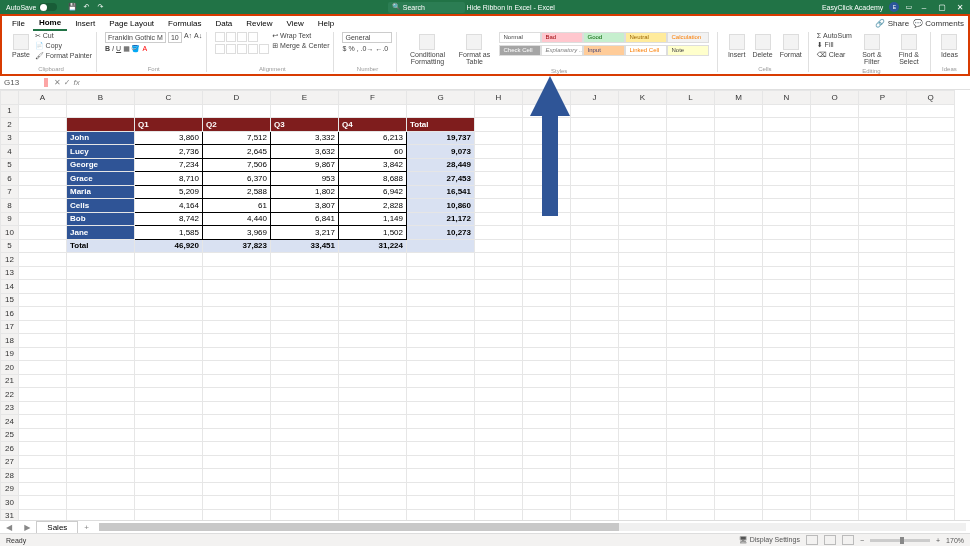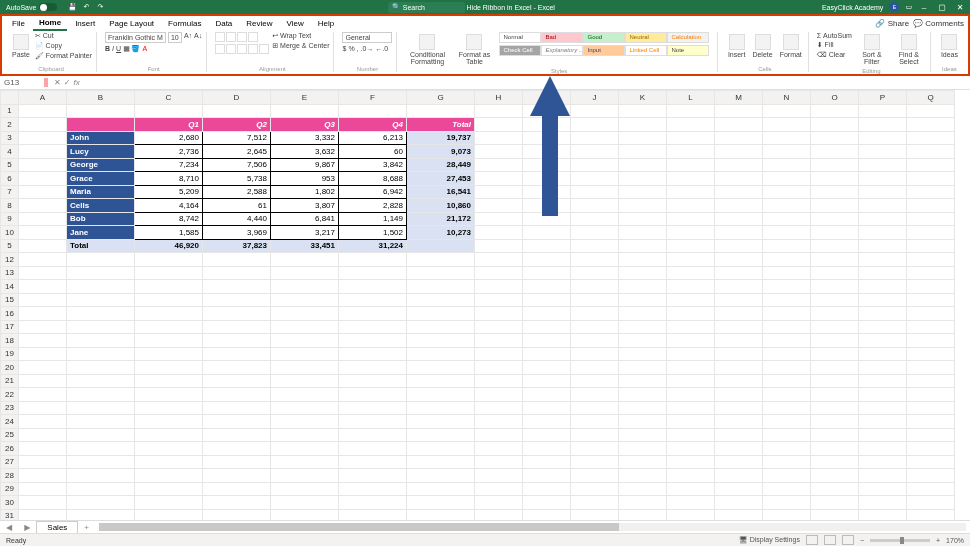--- a/index.html
+++ b/index.html
@@ -54,21 +54,21 @@
   .fx-icons { padding: 0 6px; color: #888; display: flex; gap: 3px; }
   .formula-bar { flex: 1; padding: 0 4px; }
 
   
   .sheet-wrap { position: relative; height: calc(546px - 14px - 16px - 46px - 14px - 13px - 13px); overflow: hidden; font-size: 8px; }
   .sheet { border-collapse: collapse; table-layout: fixed; }
   .sheet td, .sheet th { border: 1px solid #e6e6e6; height: 13.5px; padding: 0 3px; }
   .sheet th { background: #f3f2f1; color: #333; font-weight: normal; text-align: center; }
   .sheet th.rowhdr { width: 18px; }
   .sheet td { width: 48px; white-space: nowrap; overflow: hidden; }
-  .tbl-hdr { background: #ec4899; color: #fff; font-weight: bold; text-align: right; font-style: italic; }
+  .tbl-hdr { background: #7f1d1d; color: #fff; font-weight: bold; text-align: left; }
   .tbl-rowhead { background: #2f5496; color: #fff; font-weight: bold; }
   .tbl-total-col { background: #d9e1f2; font-weight: bold; }
   .num { text-align: right; }
   .data-cell { background: #fff; border: 1px solid #000 !important; }
 
   
   .arrow { position: absolute; left: 530px; top: 76px; width: 40px; height: 140px; pointer-events: none; }
 
   
   .sheet-tabs { height: 13px; border-top: 1px solid #ddd; display: flex; align-items: center; font-size: 8px; }
@@ -363,21 +363,21 @@
           <td class=""></td>
           <td class=""></td>
           <td class=""></td>
         </tr>
       </tbody>
       <tbody>
         <tr>
           <th class="rowhdr">3</th>
           <td class=""></td>
           <td class="tbl-rowhead">John</td>
-          <td class="data-cell num">2,680</td>
+          <td class="data-cell num">3,860</td>
           <td class="data-cell num">7,512</td>
           <td class="data-cell num">3,332</td>
           <td class="data-cell num">6,213</td>
           <td class="tbl-total-col num">19,737</td>
           <td class=""></td>
           <td class=""></td>
           <td class=""></td>
           <td class=""></td>
           <td class=""></td>
           <td class=""></td>
@@ -430,21 +430,21 @@
           <td class=""></td>
           <td class=""></td>
         </tr>
       </tbody>
       <tbody>
         <tr>
           <th class="rowhdr">6</th>
           <td class=""></td>
           <td class="tbl-rowhead">Grace</td>
           <td class="data-cell num">8,710</td>
-          <td class="data-cell num">5,738</td>
+          <td class="data-cell num">6,370</td>
           <td class="data-cell num">953</td>
           <td class="data-cell num">8,688</td>
           <td class="tbl-total-col num">27,453</td>
           <td class=""></td>
           <td class=""></td>
           <td class=""></td>
           <td class=""></td>
           <td class=""></td>
           <td class=""></td>
           <td class=""></td>

